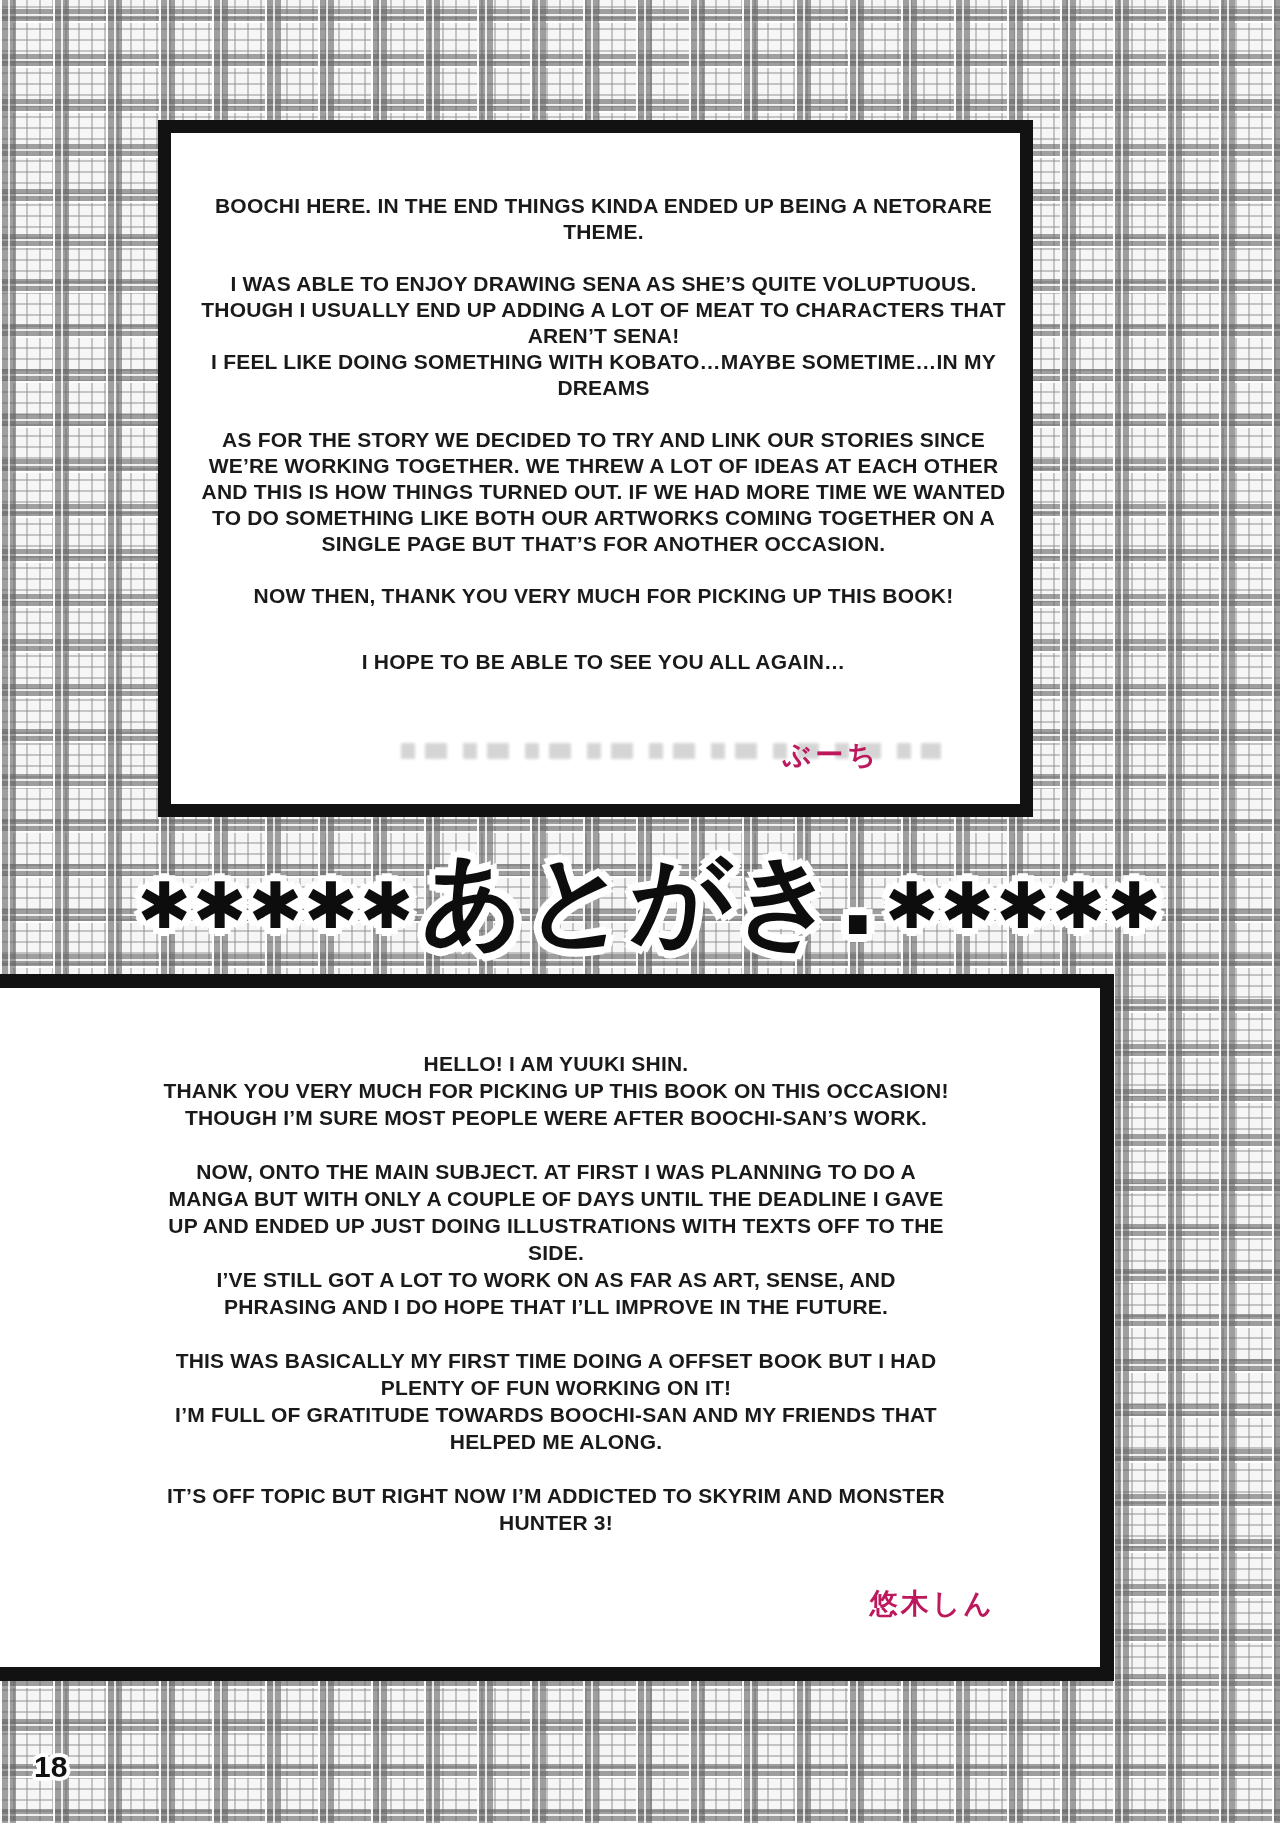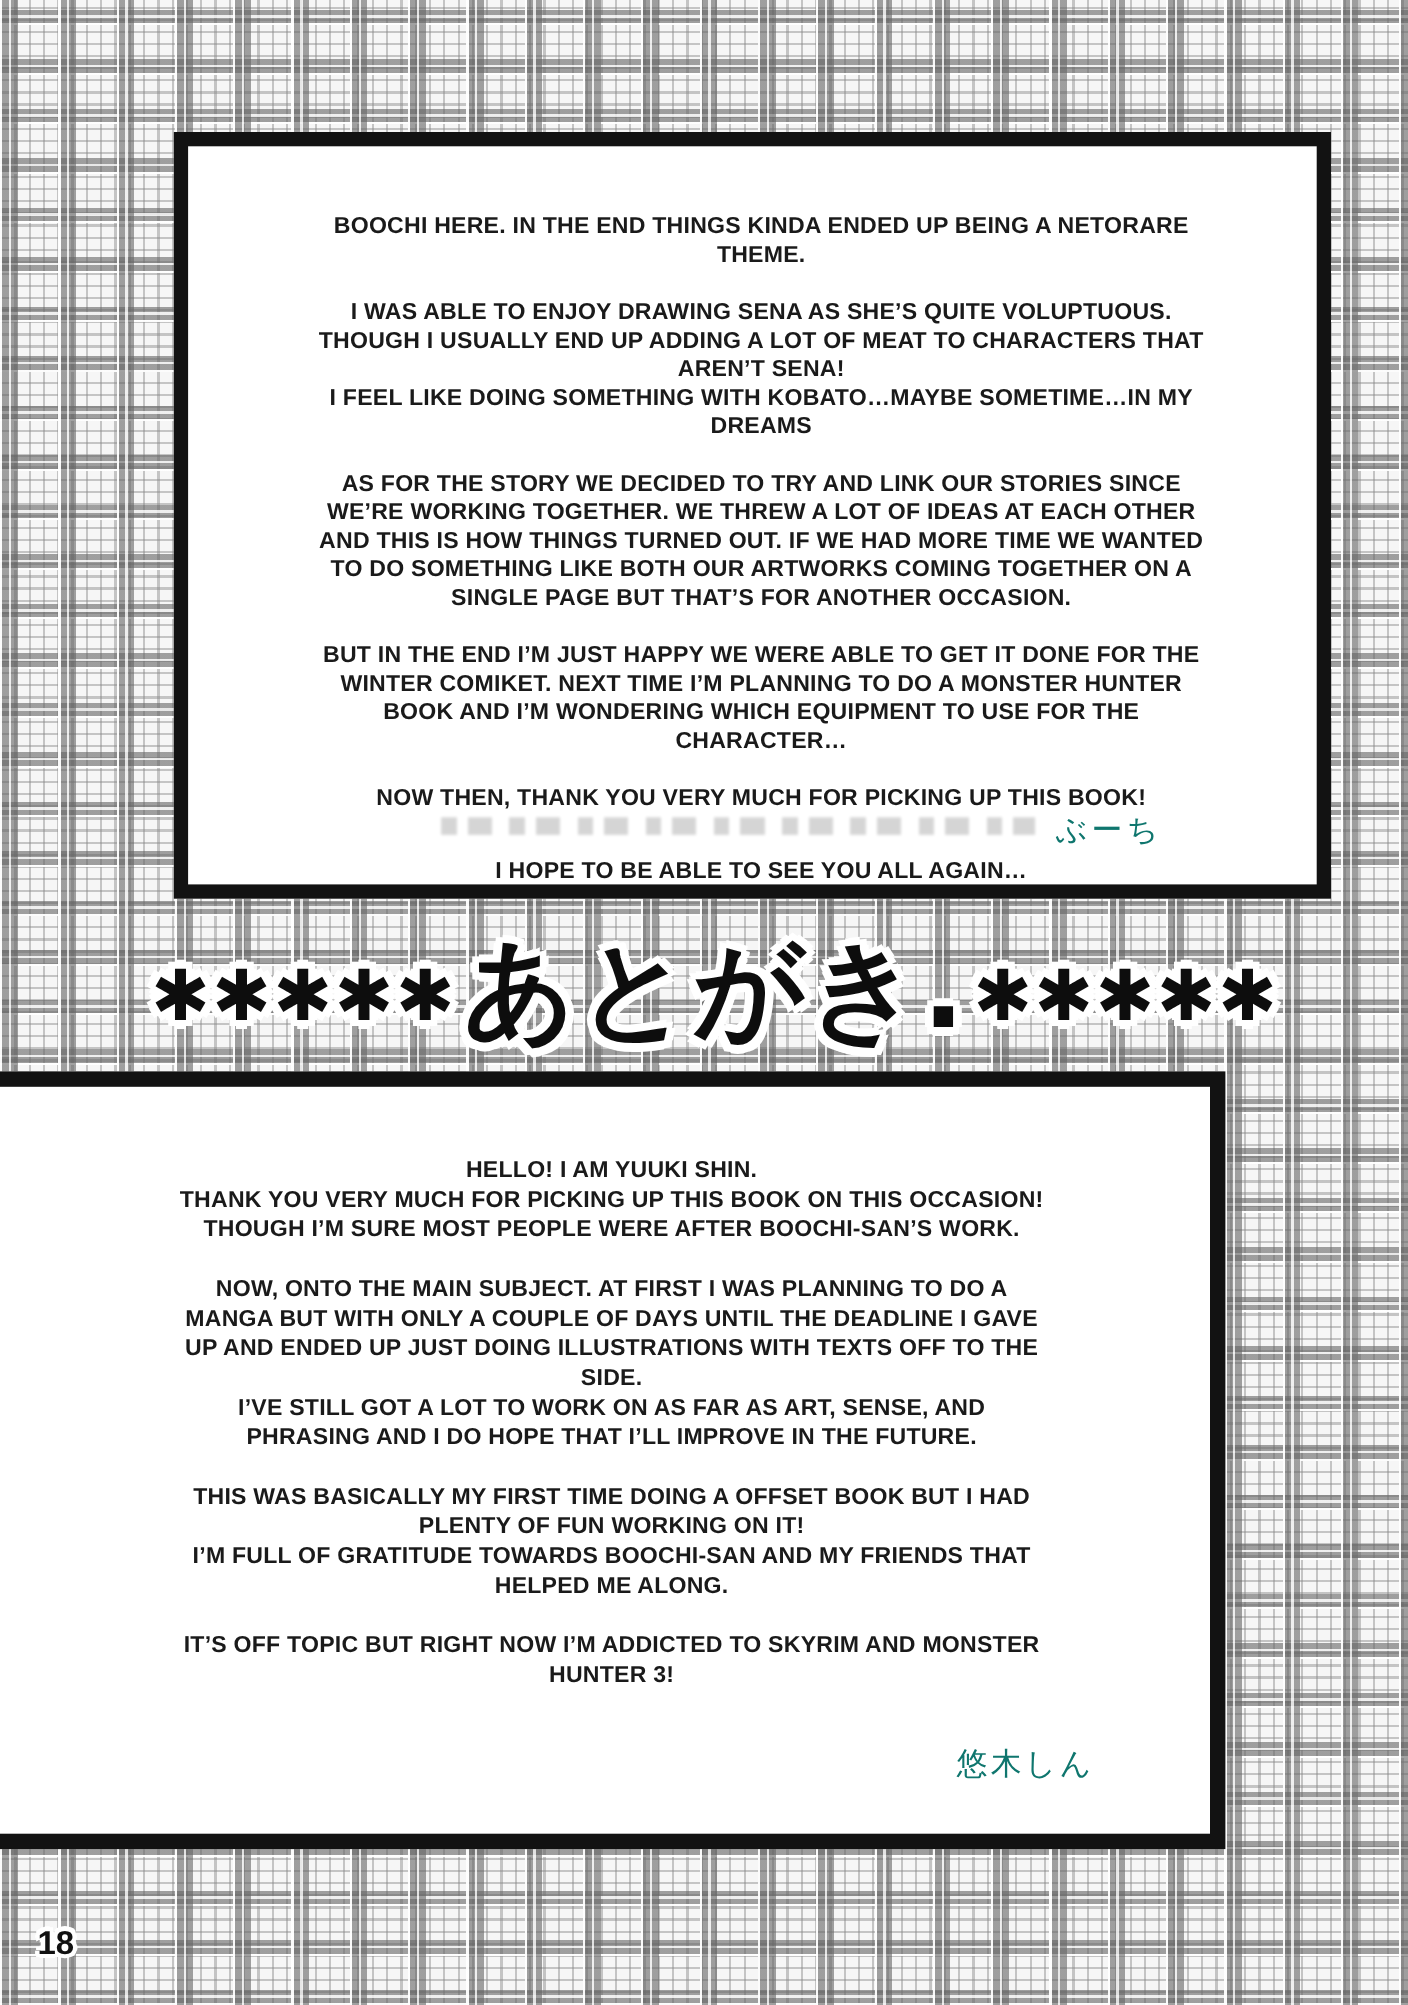--- a/index.html
+++ b/index.html
@@ -19,37 +19,37 @@
         rgba(100,100,100,.60) 2px 7px,
         rgba(238,238,238,.85) 7px 9px,
         rgba(100,100,100,.60) 9px 14px,
         rgba(0,0,0,0) 14px 45px),
       repeating-linear-gradient(90deg, rgba(135,135,135,.45) 0 2px, rgba(0,0,0,0) 2px 13px),
       repeating-linear-gradient(0deg, rgba(135,135,135,.45) 0 2px, rgba(0,0,0,0) 2px 11px);
   }
   .panel{
     position:absolute;background:#fff;border:13px solid #121212;box-sizing:border-box;
   }
-  #boochi-panel{left:158px;top:120px;width:1052px;height:697px;padding:60px 14px 0 30px;}
+  #boochi-panel{left:158px;top:120px;width:875px;height:697px;padding:60px 14px 0 30px;}
   #yuuki-panel{left:-22px;top:974px;width:1136px;height:707px;border-width:14px;padding:62px 30px 0 50px;}
   .comic{
     margin:0 0 26px 0;
     font-weight:bold;color:#1a1a1a;text-align:center;text-transform:uppercase;
     font-size:21px;line-height:26px;letter-spacing:.2px;white-space:pre-line;
   }
   #yuuki-panel .comic{font-size:21px;line-height:27px;margin-bottom:27px;}
   .gap-extra{margin-bottom:40px !important;}
   .ghost{
     position:absolute;left:230px;top:610px;width:540px;height:16px;
     opacity:.16;filter:blur(1.5px);
     background:repeating-linear-gradient(90deg,#000 0 14px,rgba(0,0,0,0) 14px 24px,#000 24px 46px,rgba(0,0,0,0) 46px 62px);
   }
   .signature{
     position:absolute;font-family:"DejaVu Sans", sans-serif;
-    color:#0f766e;font-weight:normal;
+    color:#be185d;font-weight:bold;
   }
   #boochi-signature{right:140px;bottom:30px;font-size:28px;letter-spacing:4px;}
   #yuuki-signature{right:105px;bottom:44px;font-size:28px;letter-spacing:3px;margin-left:14px;}
   #title-banner{
     position:absolute;top:838px;left:0;width:1300px;
     display:flex;align-items:center;justify-content:center;
     font-family:"DejaVu Sans", sans-serif;font-weight:bold;color:#0d0d0d;
   }
   .outlined{
     text-shadow:
@@ -75,24 +75,20 @@
   <p class="comic">I WAS ABLE TO ENJOY DRAWING SENA AS SHE’S QUITE VOLUPTUOUS.
 THOUGH I USUALLY END UP ADDING A LOT OF MEAT TO CHARACTERS THAT
 AREN’T SENA!
 I FEEL LIKE DOING SOMETHING WITH KOBATO…MAYBE SOMETIME…IN MY
 DREAMS</p>
   <p class="comic">AS FOR THE STORY WE DECIDED TO TRY AND LINK OUR STORIES SINCE
 WE’RE WORKING TOGETHER. WE THREW A LOT OF IDEAS AT EACH OTHER
 AND THIS IS HOW THINGS TURNED OUT. IF WE HAD MORE TIME WE WANTED
 TO DO SOMETHING LIKE BOTH OUR ARTWORKS COMING TOGETHER ON A
 SINGLE PAGE BUT THAT’S FOR ANOTHER OCCASION.</p>
-  <p class="comic">BUT IN THE END I’M JUST HAPPY WE WERE ABLE TO GET IT DONE FOR THE
-WINTER COMIKET. NEXT TIME I’M PLANNING TO DO A MONSTER HUNTER
-BOOK AND I’M WONDERING WHICH EQUIPMENT TO USE FOR THE
-CHARACTER…</p>
   <p class="comic gap-extra">NOW THEN, THANK YOU VERY MUCH FOR PICKING UP THIS BOOK!</p>
   <p class="comic">I HOPE TO BE ABLE TO SEE YOU ALL AGAIN…</p>
   <div class="ghost"></div>
   <div class="signature" id="boochi-signature">ぶーち</div>
 </section>
 
 <div id="title-banner">
   <span class="title-stars outlined">✱✱✱✱✱</span>
   <span class="title-text outlined">あとがき.</span>
   <span class="title-stars outlined">✱✱✱✱✱</span>

